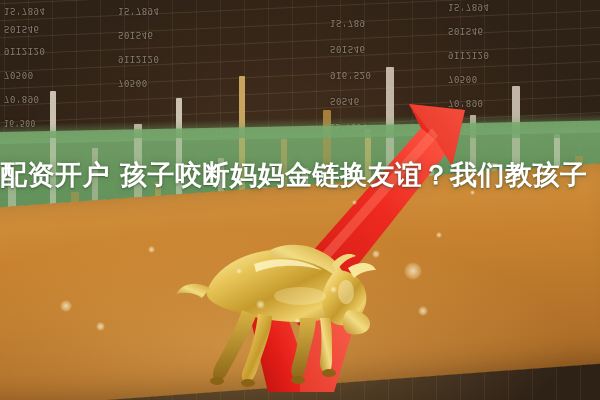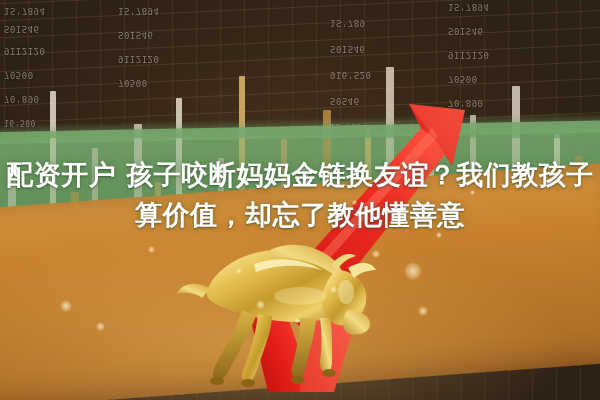--- a/index.html
+++ b/index.html
@@ -87,21 +87,21 @@
   
   .bull-wrap{ position:absolute; left:150px; top:218px; width:230px; height:175px; }
 
   
   .bokeh{ position:absolute; border-radius:50%;
           background:radial-gradient(circle, rgba(255,250,225,.95) 0%, rgba(255,240,190,.35) 55%, rgba(255,235,180,0) 72%); }
 
   
   .title{
     position:absolute; left:0; right:0; top:155px;
-    text-align:center;
+    text-align:left;
     color:#ffffff;
     font-family:"DejaVu Sans","Liberation Sans",sans-serif;
     font-weight:700;
     font-size:27px;
     line-height:40px;
     letter-spacing:.5px;
     text-shadow:
        0 1px 2px rgba(40,60,35,.55),
        0 0 6px rgba(60,90,50,.45);
     white-space:nowrap;
@@ -352,16 +352,15 @@
       <div class="bokeh" style="left: 294px; top: 318px; width: 6px; height: 6px; opacity: 0.75;"></div>
       <div class="bokeh" style="left: 236px; top: 268px; width: 6px; height: 6px; opacity: 0.75;"></div>
       <div class="bokeh" style="left: 436px; top: 232px; width: 6px; height: 6px; opacity: 0.75;"></div>
       <div class="bokeh" style="left: 96px; top: 322px; width: 9px; height: 9px; opacity: 0.75;"></div>
       <div class="bokeh" style="left: 352px; top: 200px; width: 5px; height: 5px; opacity: 0.75;"></div>
       <div class="bokeh" style="left: 470px; top: 190px; width: 5px; height: 5px; opacity: 0.75;"></div>
     </div>
 
   <div class="title">
     <span class="l1">配资开户 孩子咬断妈妈金链换友谊？我们教孩子</span>
-    <span class="l2">算价值，却忘了教他懂善意</span>
   </div>
 
 </div>
 
 </body></html>

